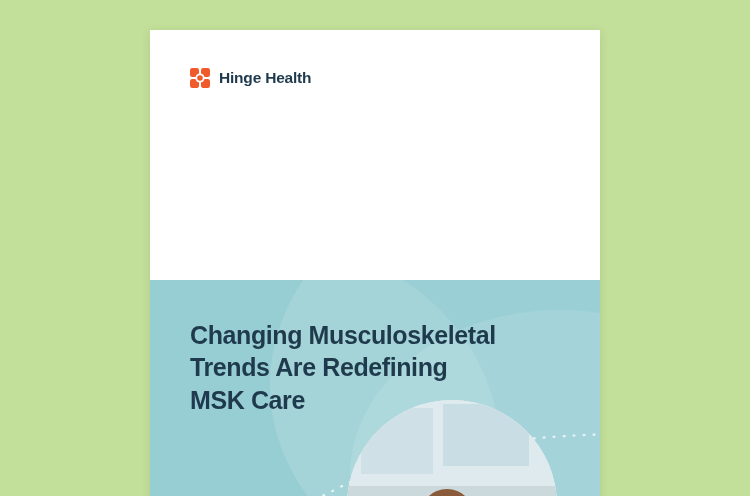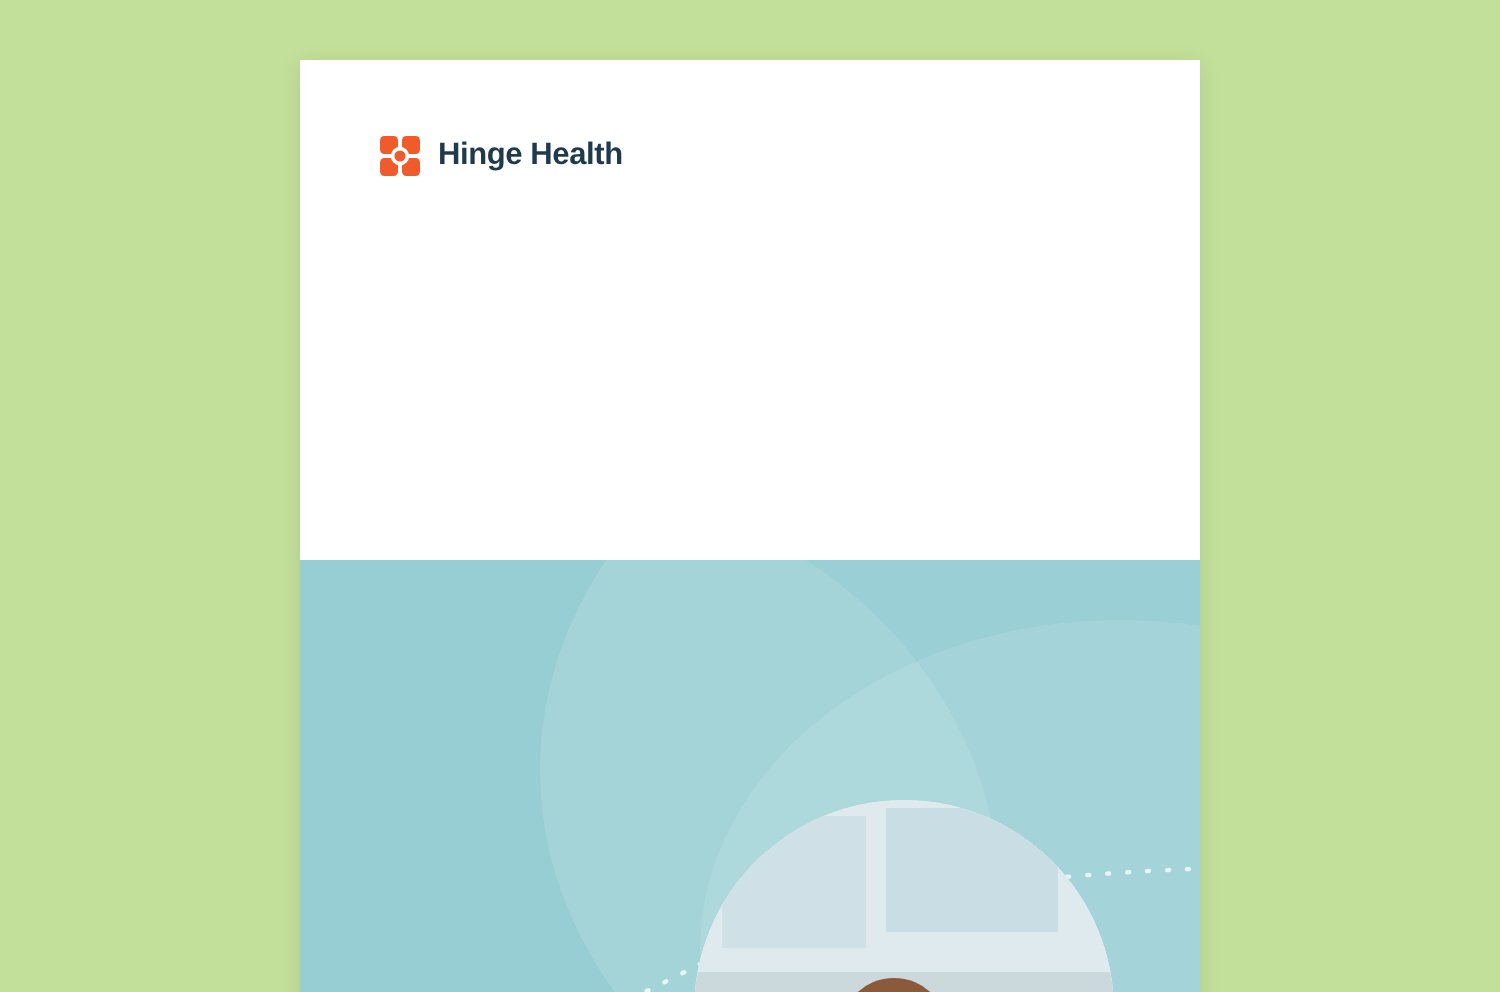--- a/index.html
+++ b/index.html
@@ -167,20 +167,25 @@
           <rect x="0" y="11" width="9" height="9" rx="2.2" fill="#ef5b2b"></rect>
           <rect x="11" y="11" width="9" height="9" rx="2.2" fill="#ef5b2b"></rect>
           <circle cx="10" cy="10" r="4.6" fill="#ffffff"></circle>
           <circle cx="10" cy="10" r="2.8" fill="#ef5b2b"></circle>
         </svg>
       </span>
       <span class="logo-text">Hinge Health</span>
     </div>
 
 
+    <h2 id="subtitle">
+      <span class="line">Changing Musculoskeletal</span>
+      <span class="line">Trends Are Redefining</span>
+      <span class="line">MSK Care</span>
+    </h2>
 
     <div id="photo-circle">
       <svg width="210" height="210" viewBox="0 0 210 210" xmlns="http://www.w3.org/2000/svg">
         <defs>
           <clipPath id="circleClip">
               <circle cx="105" cy="105" r="105"></circle>
             </clipPath>
         </defs>
         <g clip-path="url(#circleClip)">
 

